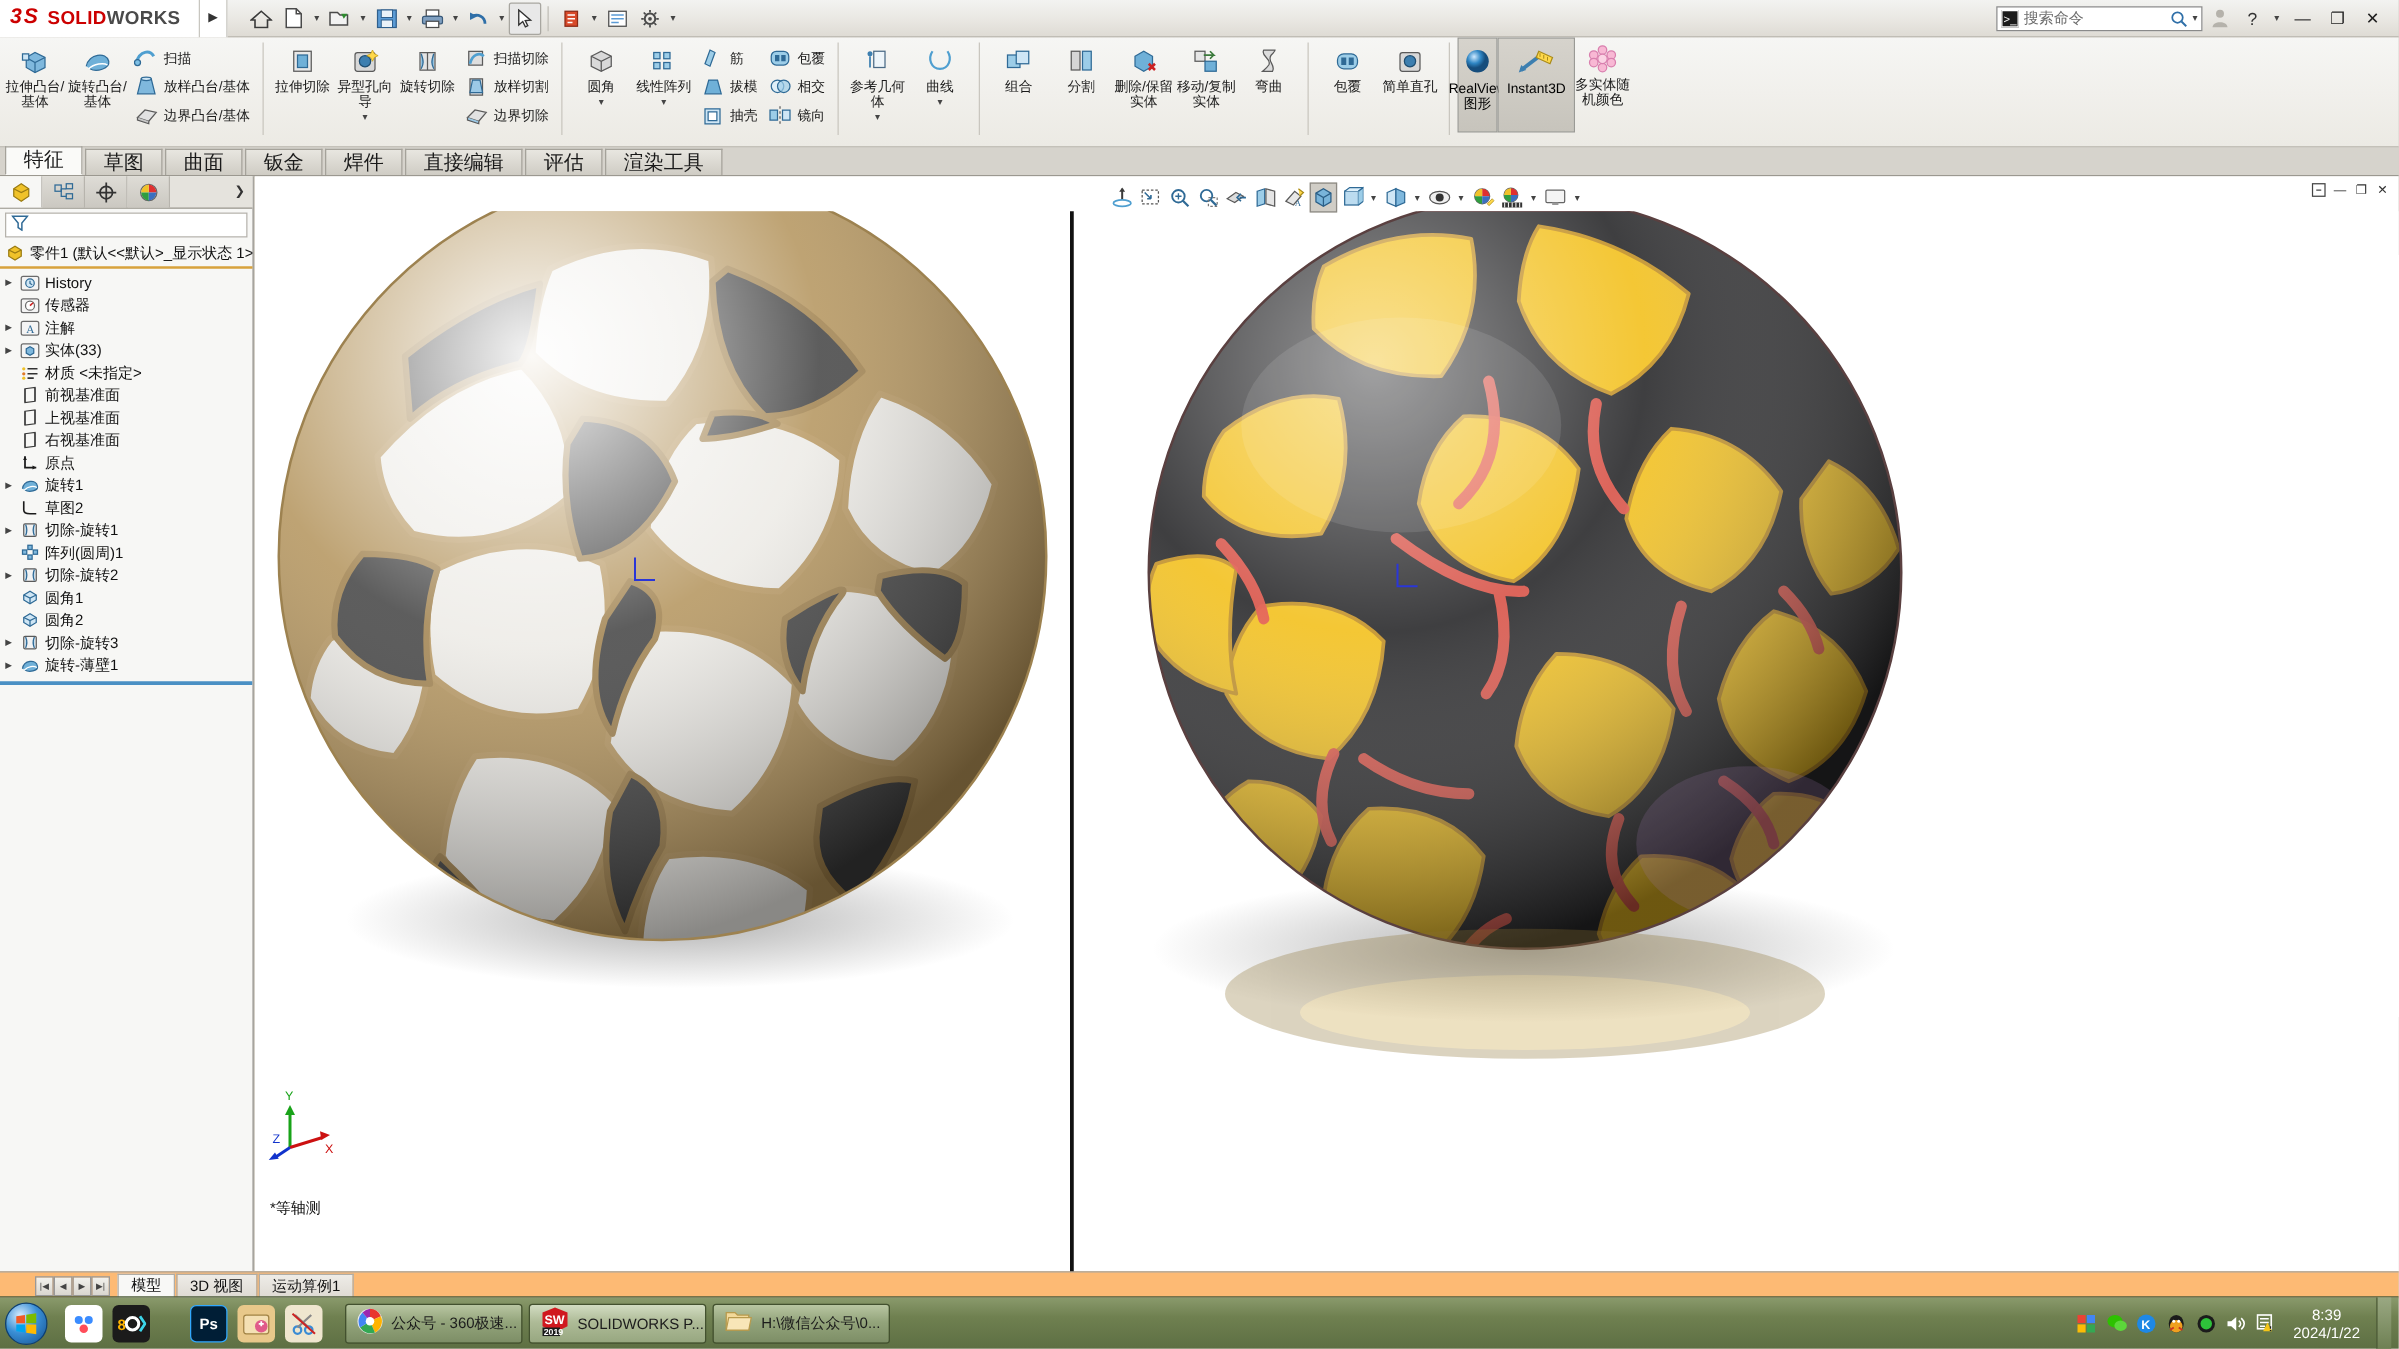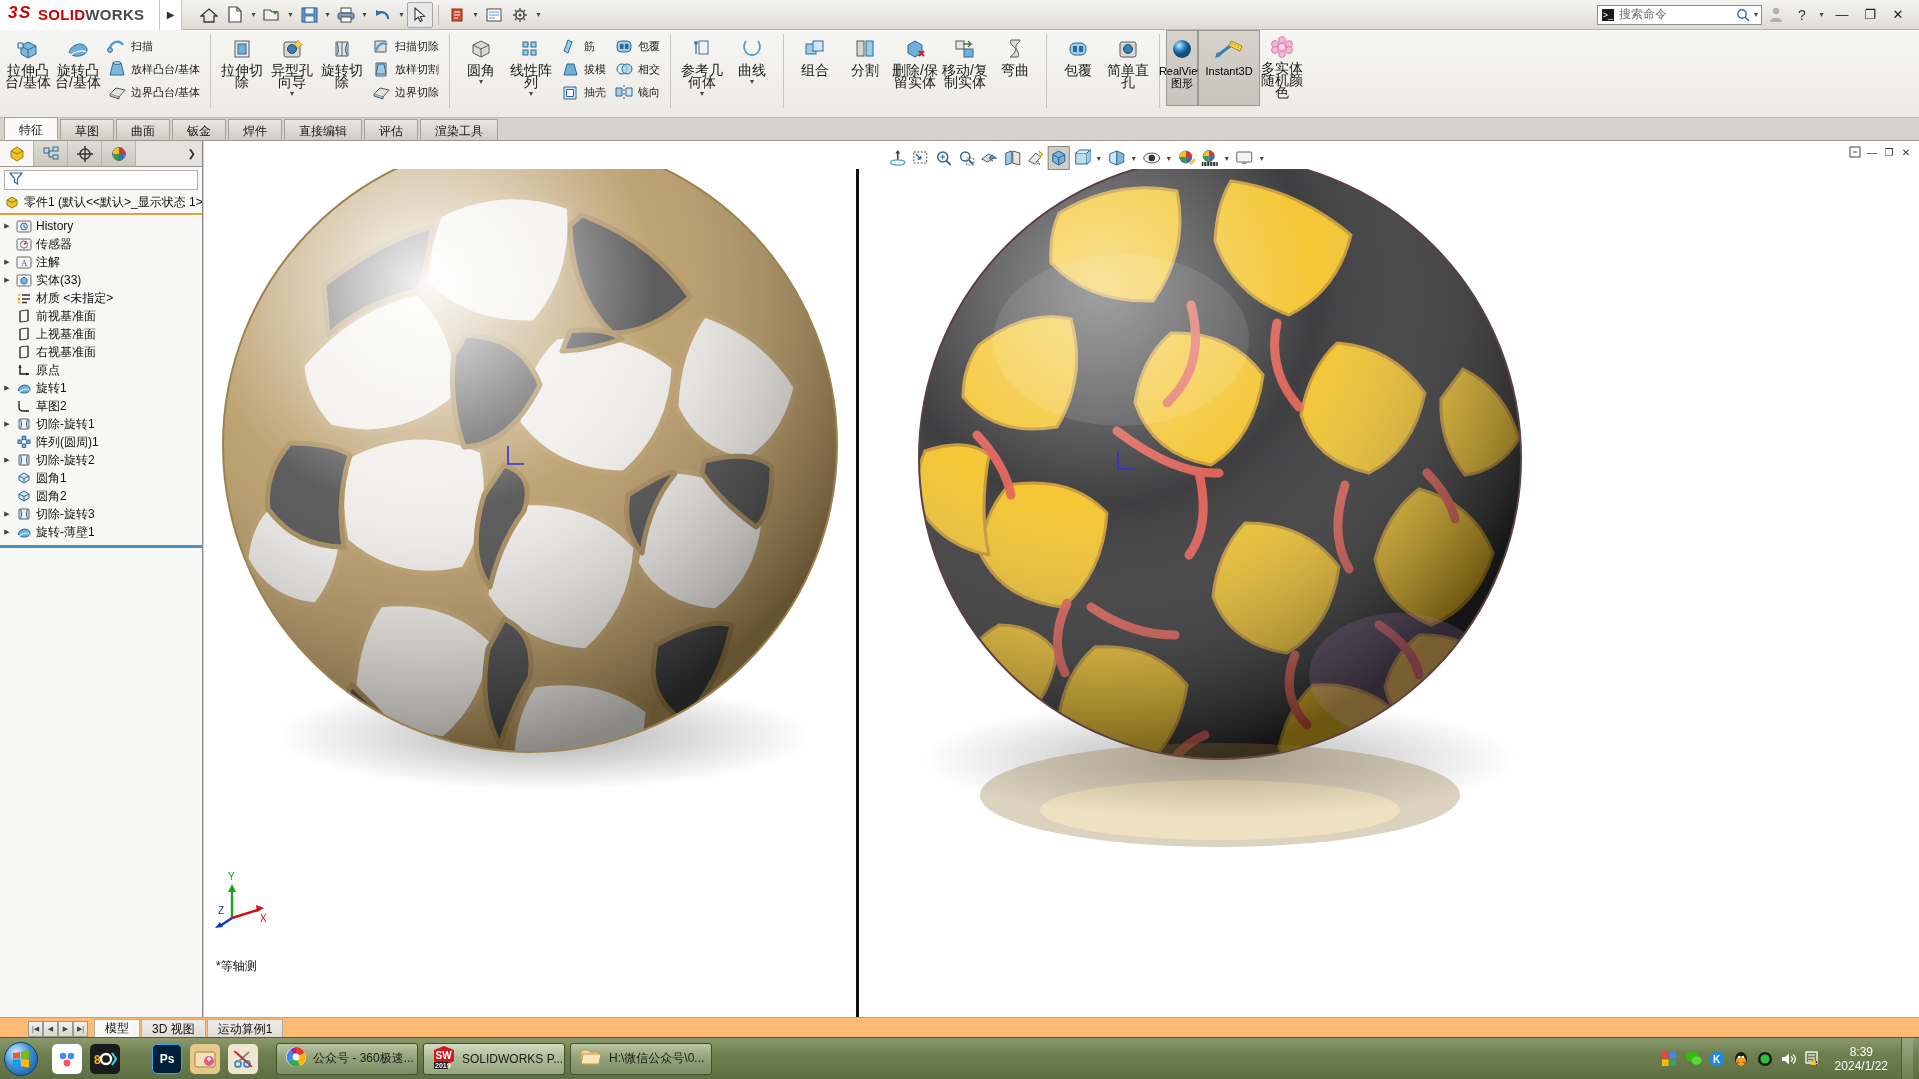--- a/index.html
+++ b/index.html
@@ -64,41 +64,41 @@
     border-bottom:1px solid #bdbab3;
     display:flex; align-items:flex-start;
   }
   .rgrp { display:flex; align-items:flex-start; height:88px; padding:2px 3px; }
   .rsep { width:1px; height:74px; background:#c9c6bf; margin:4px 3px; align-self:flex-start;}
   .rbig {
     width:50px; min-height:74px; display:flex; flex-direction:column; align-items:center;
     padding-top:4px; cursor:default;
   }
   .rbig .ic { height:26px; display:flex;align-items:center;justify-content:center;}
-  .rbig .lb { font-size:14px; color:#1b1b1b; text-align:center; line-height:12px; margin-top:2px; }
+  .rbig .lb { font-size:11px; color:#1b1b1b; text-align:center; line-height:12px; margin-top:2px; }
   .rsmallcol { display:flex; flex-direction:column; padding-top:3px; gap:1px; }
   .rsmall { display:flex; align-items:center; gap:4px; height:22px; padding:0 4px; }
   .rsmall .ic { width:20px; display:flex; align-items:center; justify-content:center;}
   .rsmall .lb { font-size:11px; color:#1b1b1b; white-space:nowrap;}
   .dncaret{ font-size:8px; color:#444; text-align:center; width:100%; margin-top:1px;}
   .rtoggle {
     width:32px; min-height:76px; border:1px solid #9a9a95; background:linear-gradient(to bottom,#d6d3cc,#c7c4bc);
     display:flex;flex-direction:column;align-items:center;padding-top:5px;
   }
   .rtoggle .lb{ font-size:11px;text-align:center;line-height:12px;margin-top:3px;}
 
   
   .cmdtabs {
     position:absolute; top:118px; left:0; width:1919px; height:23px;
     background:#d6d3cc; display:flex; align-items:flex-end; padding-left:4px;
     border-bottom:1px solid #9b9890;
   }
   .ctab {
-    height:21px; padding:0 14px; display:flex;align-items:flex-end;
-    font-size:12px; color:#1a1a1a;
+    height:21px; padding:0 14px; display:flex;align-items:flex-start;
+    font-size:16px; color:#1a1a1a;
     background:linear-gradient(to bottom,#e8e6e0,#cfccc4);
     border:1px solid #a5a29a; border-bottom:none; margin-right:2px;
   }
   .ctab.active { background:#fafaf8; height:23px; border-bottom:1px solid #fafaf8;}
 
   
   .leftpanel {
     position:absolute; top:141px; left:0; width:203px; bottom:62px;
     background:#f7f7f5; border-right:1px solid #8f8c85;
     display:flex; flex-direction:column;

